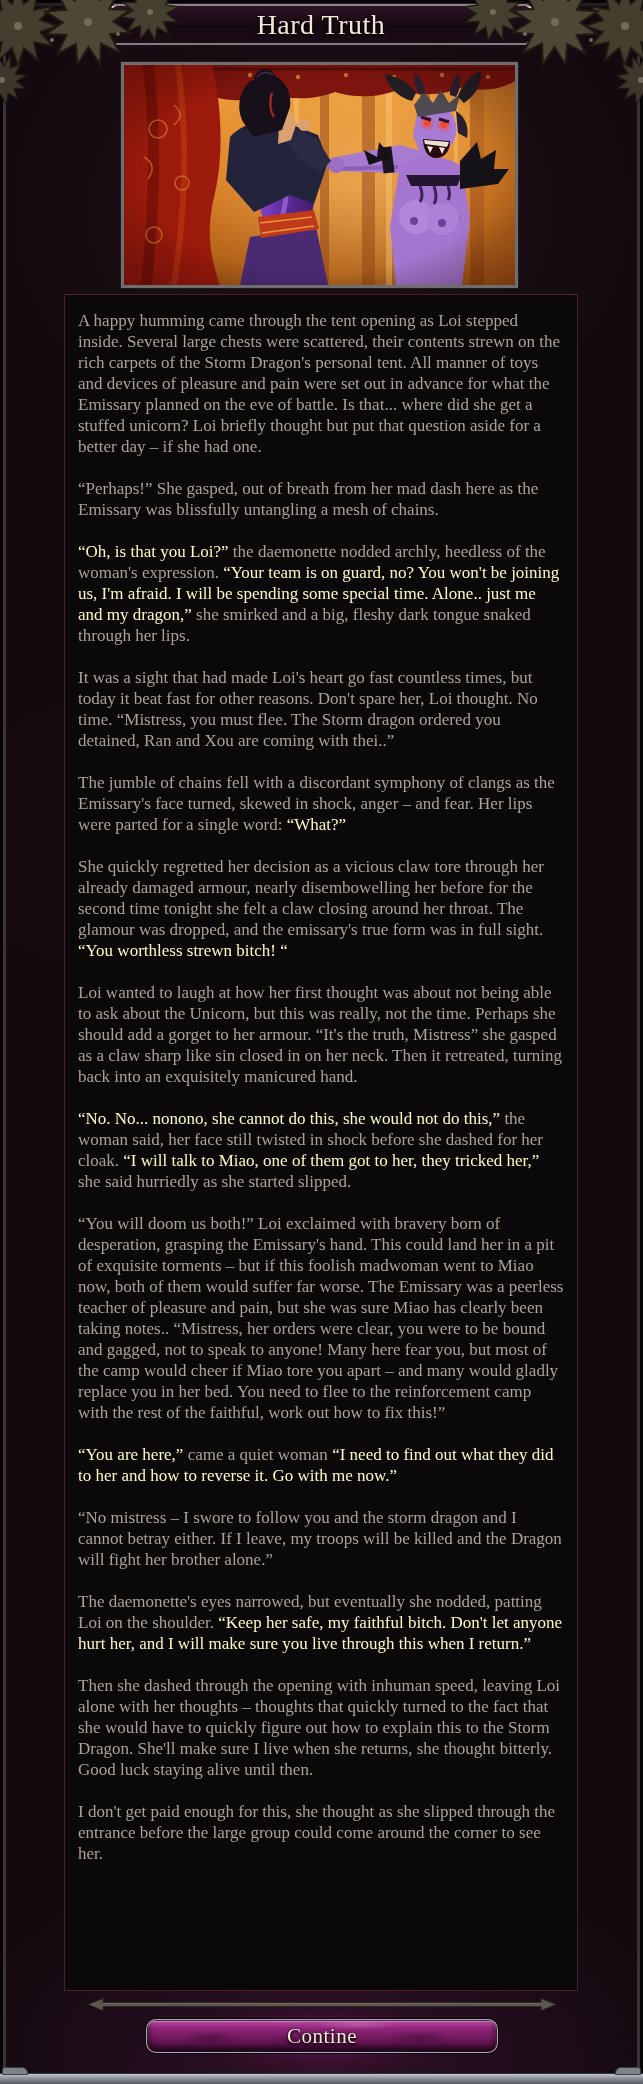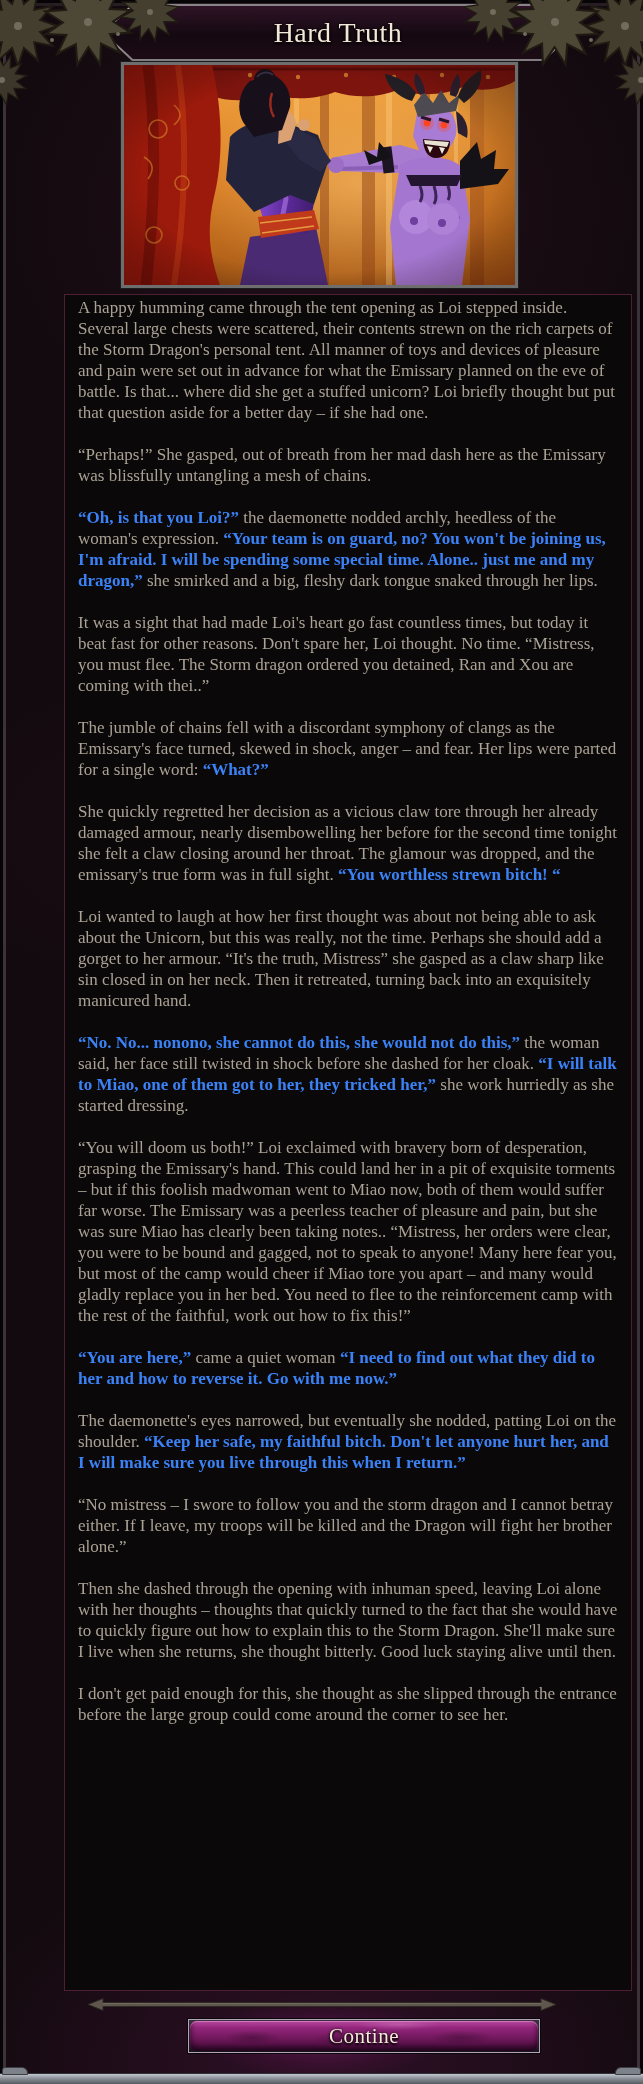--- a/index.html
+++ b/index.html
@@ -23,21 +23,21 @@
     position:absolute;left:0;right:0;bottom:0;height:11px;z-index:32;
     background:linear-gradient(180deg,#c3c8d0 0%,#8b9098 45%,#565a61 100%);
     border-top:1px solid #2e3136;
   }
   .bottom-bevel .chip{position:absolute;top:-7px;width:26px;height:8px;background:#7d828a;border:1px solid #3a3d42;}
   .bottom-bevel .chip.left{left:2px;border-radius:3px 6px 0 0;}
   .bottom-bevel .chip.right{right:2px;border-radius:6px 3px 0 0;}
 
   
   .plaque{
-    position:absolute;left:102px;top:4px;width:472px;height:57px;z-index:20;
+    position:absolute;left:85px;top:4px;width:472px;height:41px;z-index:20;
     clip-path:polygon(0 50%,30px 0,calc(100% - 30px) 0,100% 50%,calc(100% - 30px) 100%,30px 100%);
     background:linear-gradient(180deg,#d9d6d7 0%,#a7a2a4 55%,#807b7e 100%);
   }
   .plaque-inner{
     position:absolute;inset:2px;
     clip-path:polygon(0 50%,29px 0,calc(100% - 29px) 0,100% 50%,calc(100% - 29px) 100%,29px 100%);
     background:linear-gradient(180deg,#2e1326 0%,#150911 55%,#1c0b15 100%);
     display:flex;align-items:center;justify-content:center;
   }
   .title-text{
@@ -51,42 +51,41 @@
   
   .event-image{
     position:absolute;left:121px;top:62px;width:397px;height:226px;z-index:5;
     border:3px solid #6e6e6e;box-shadow:0 0 0 1px #1c1c1c, inset 0 0 0 1px #222;
     background:#000;
   }
   .event-image svg{display:block;width:100%;height:100%;}
 
   
   .text-panel{
-    position:absolute;left:64px;top:294px;width:568px;height:1697px;z-index:5;
+    position:absolute;left:64px;top:294px;width:514px;height:1697px;z-index:5;
     background:#0a0809;border:1px solid #4e1e34;
-    padding:2px 13px;overflow:hidden;
+    padding:15px 13px;overflow:hidden;
   }
   .text-panel p{margin:0 0 21px 0;font-size:17px;line-height:21px;color:#aba295;}
   .text-panel .narration{color:#aba295;}
-  .text-panel .speech{color:#3b82f6;font-weight:bold;}
+  .text-panel .speech{color:#fef9c3;font-weight:normal;}
 
   
   .divider{position:absolute;left:88px;top:1998px;width:468px;height:13px;z-index:6;}
 
   
   .button-glow{
     position:absolute;left:178px;top:2002px;width:288px;height:74px;z-index:4;
     background:radial-gradient(55% 65% at 50% 50%, rgba(120,30,100,.55), rgba(70,15,58,.35) 55%, transparent 78%);
   }
   .continue-button{
     position:absolute;left:146px;top:2019px;width:352px;height:34px;z-index:10;
-    border-radius:0;padding:2px;cursor:pointer;
+    border-radius:10px;padding:2px;cursor:pointer;
     background:linear-gradient(180deg,#3a3142 0%,#17121b 100%);
     box-shadow:0 0 0 1px #09060c, inset 0 0 0 1px #b3a3b4;
-    margin-left:42px;
   }
   .continue-inner{
     position:relative;height:100%;border-radius:7px;overflow:hidden;
     background:linear-gradient(180deg,#c14da6 0%,#93267c 22%,#74195f 55%,#561147 82%,#420d36 100%);
     box-shadow:inset 0 1px 1px rgba(255,170,235,.55), inset 0 -3px 6px rgba(18,2,16,.85);
     display:flex;align-items:center;justify-content:center;
   }
   .continue-inner::after{ 
     content:'';position:absolute;inset:0;
     background:
@@ -261,25 +260,25 @@
   </div>
 
   <div class="text-panel">
       <p><span class="narration">A happy humming came through the tent opening as Loi stepped inside. Several large chests were scattered, their contents strewn on the rich carpets of the Storm Dragon's personal tent. All manner of toys and devices of pleasure and pain were set out in advance for what the Emissary planned on the eve of battle. Is that... where did she get a stuffed unicorn? Loi briefly thought but put that question aside for a better day – if she had one.</span></p>
       <p><span class="narration">“Perhaps!” She gasped, out of breath from her mad dash here as the Emissary was blissfully untangling a mesh of chains.</span></p>
       <p><span class="speech">“Oh, is that you Loi?”</span><span class="narration"> the daemonette nodded archly, heedless of the woman's expression. </span><span class="speech">“Your team is on guard, no? You won't be joining us, I'm afraid. I will be spending some special time. Alone.. just me and my dragon,”</span><span class="narration"> she smirked and a big, fleshy dark tongue snaked through her lips.</span></p>
       <p><span class="narration">It was a sight that had made Loi's heart go fast countless times, but today it beat fast for other reasons. Don't spare her, Loi thought. No time. “Mistress, you must flee. The Storm dragon ordered you detained, Ran and Xou are coming with thei..”</span></p>
       <p><span class="narration">The jumble of chains fell with a discordant symphony of clangs as the Emissary's face turned, skewed in shock, anger – and fear. Her lips were parted for a single word: </span><span class="speech">“What?”</span></p>
       <p><span class="narration">She quickly regretted her decision as a vicious claw tore through her already damaged armour, nearly disembowelling her before for the second time tonight she felt a claw closing around her throat. The glamour was dropped, and the emissary's true form was in full sight. </span><span class="speech">“You worthless strewn bitch! “</span></p>
       <p><span class="narration">Loi wanted to laugh at how her first thought was about not being able to ask about the Unicorn, but this was really, not the time. Perhaps she should add a gorget to her armour. “It's the truth, Mistress” she gasped as a claw sharp like sin closed in on her neck. Then it retreated, turning back into an exquisitely manicured hand.</span></p>
-      <p><span class="speech">“No. No... nonono, she cannot do this, she would not do this,”</span><span class="narration"> the woman said, her face still twisted in shock before she dashed for her cloak. </span><span class="speech">“I will talk to Miao, one of them got to her, they tricked her,”</span><span class="narration"> she work hurriedly as she started dressing.</span></p>
+      <p><span class="speech">“No. No... nonono, she cannot do this, she would not do this,”</span><span class="narration"> the woman said, her face still twisted in shock before she dashed for her cloak. </span><span class="speech">“I will talk to Miao, one of them got to her, they tricked her,”</span><span class="narration"> she said hurriedly as she started slipped.</span></p>
       <p><span class="narration">“You will doom us both!” Loi exclaimed with bravery born of desperation, grasping the Emissary's hand. This could land her in a pit of exquisite torments – but if this foolish madwoman went to Miao now, both of them would suffer far worse. The Emissary was a peerless teacher of pleasure and pain, but she was sure Miao has clearly been taking notes.. “Mistress, her orders were clear, you were to be bound and gagged, not to speak to anyone! Many here fear you, but most of the camp would cheer if Miao tore you apart – and many would gladly replace you in her bed. You need to flee to the reinforcement camp with the rest of the faithful, work out how to fix this!”</span></p>
       <p><span class="speech">“You are here,”</span><span class="narration"> came a quiet woman </span><span class="speech">“I need to find out what they did to her and how to reverse it. Go with me now.”</span></p>
+      <p><span class="narration">“No mistress – I swore to follow you and the storm dragon and I cannot betray either. If I leave, my troops will be killed and the Dragon will fight her brother alone.”</span></p>
       <p><span class="narration">The daemonette's eyes narrowed, but eventually she nodded, patting Loi on the shoulder. </span><span class="speech">“Keep her safe, my faithful bitch. Don't let anyone hurt her, and I will make sure you live through this when I return.”</span></p>
-      <p><span class="narration">“No mistress – I swore to follow you and the storm dragon and I cannot betray either. If I leave, my troops will be killed and the Dragon will fight her brother alone.”</span></p>
       <p><span class="narration">Then she dashed through the opening with inhuman speed, leaving Loi alone with her thoughts – thoughts that quickly turned to the fact that she would have to quickly figure out how to explain this to the Storm Dragon. She'll make sure I live when she returns, she thought bitterly. Good luck staying alive until then.</span></p>
       <p><span class="narration">I don't get paid enough for this, she thought as she slipped through the entrance before the large group could come around the corner to see her.</span></p>
     </div>
 
   <svg class="divider" viewBox="0 0 468 13">
     <polygon points="0,6.5 15,0.5 15,4.5 453,4.5 453,0.5 468,6.5 453,12.5 453,8.5 15,8.5 15,12.5" fill="#5f574d" stroke="#2c2822" stroke-width="1"></polygon>
     <line x1="15" y1="5.5" x2="453" y2="5.5" stroke="#7d7366" stroke-width="1" opacity=".6"></line>
   </svg>
 
   <div class="button-glow"></div>

